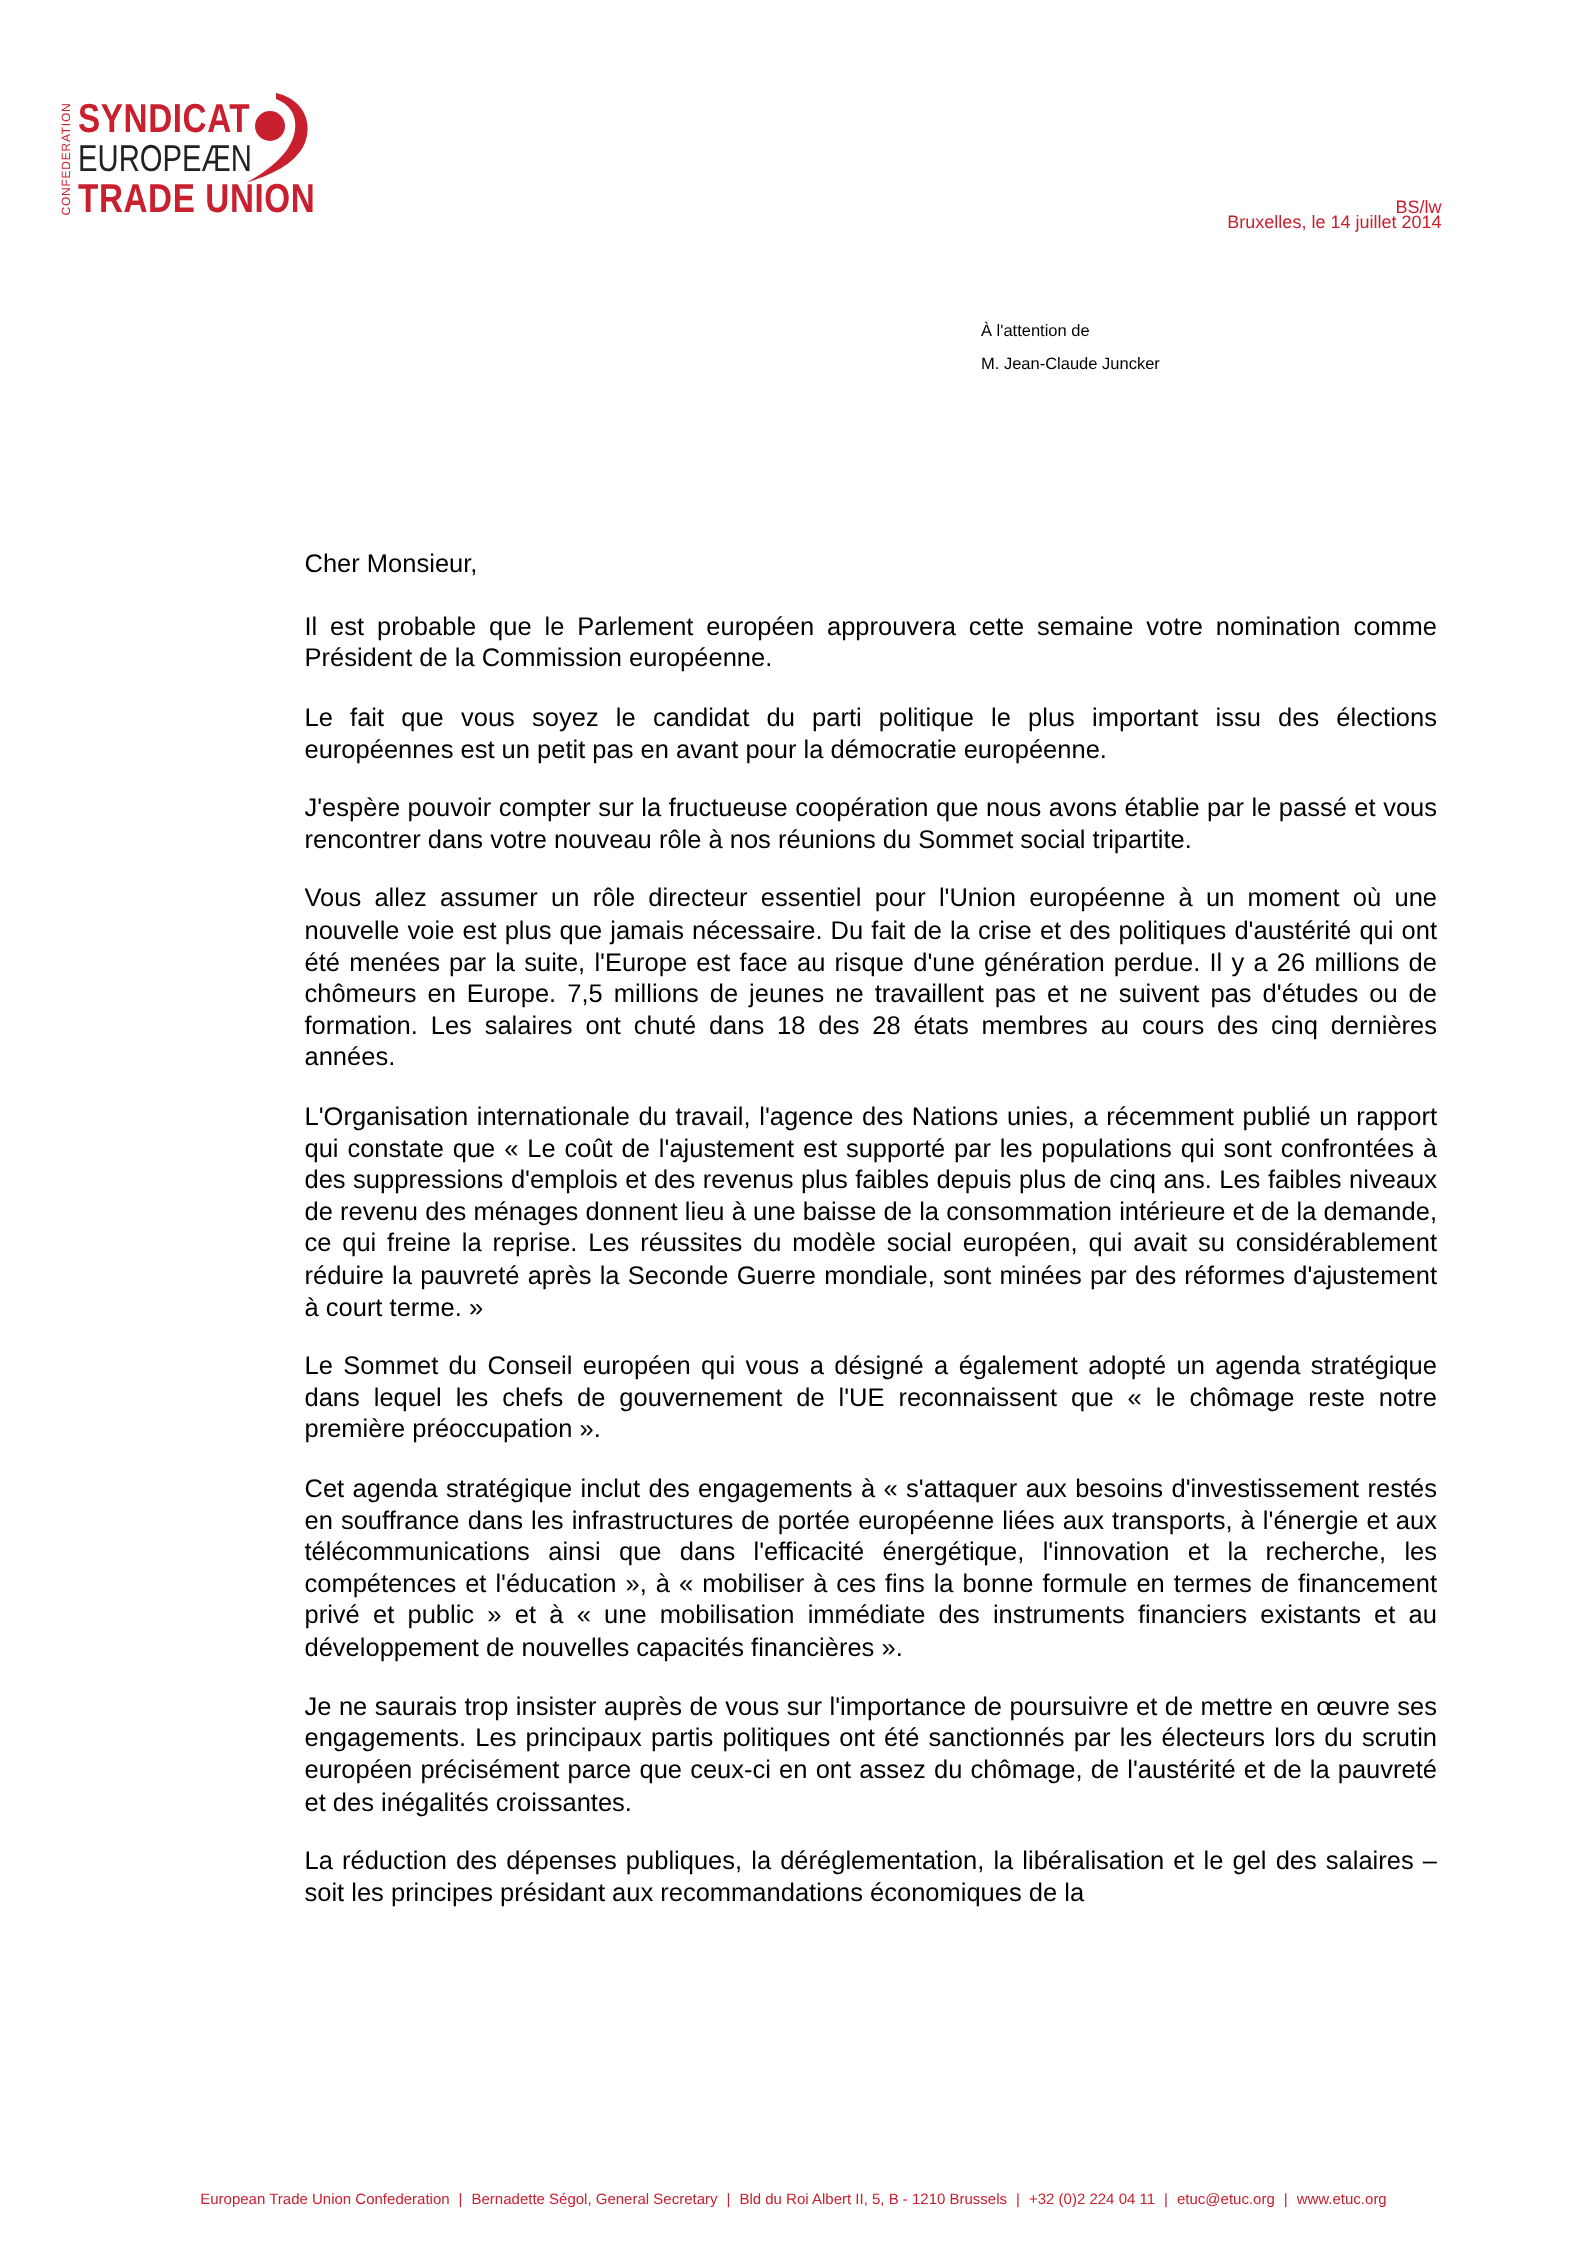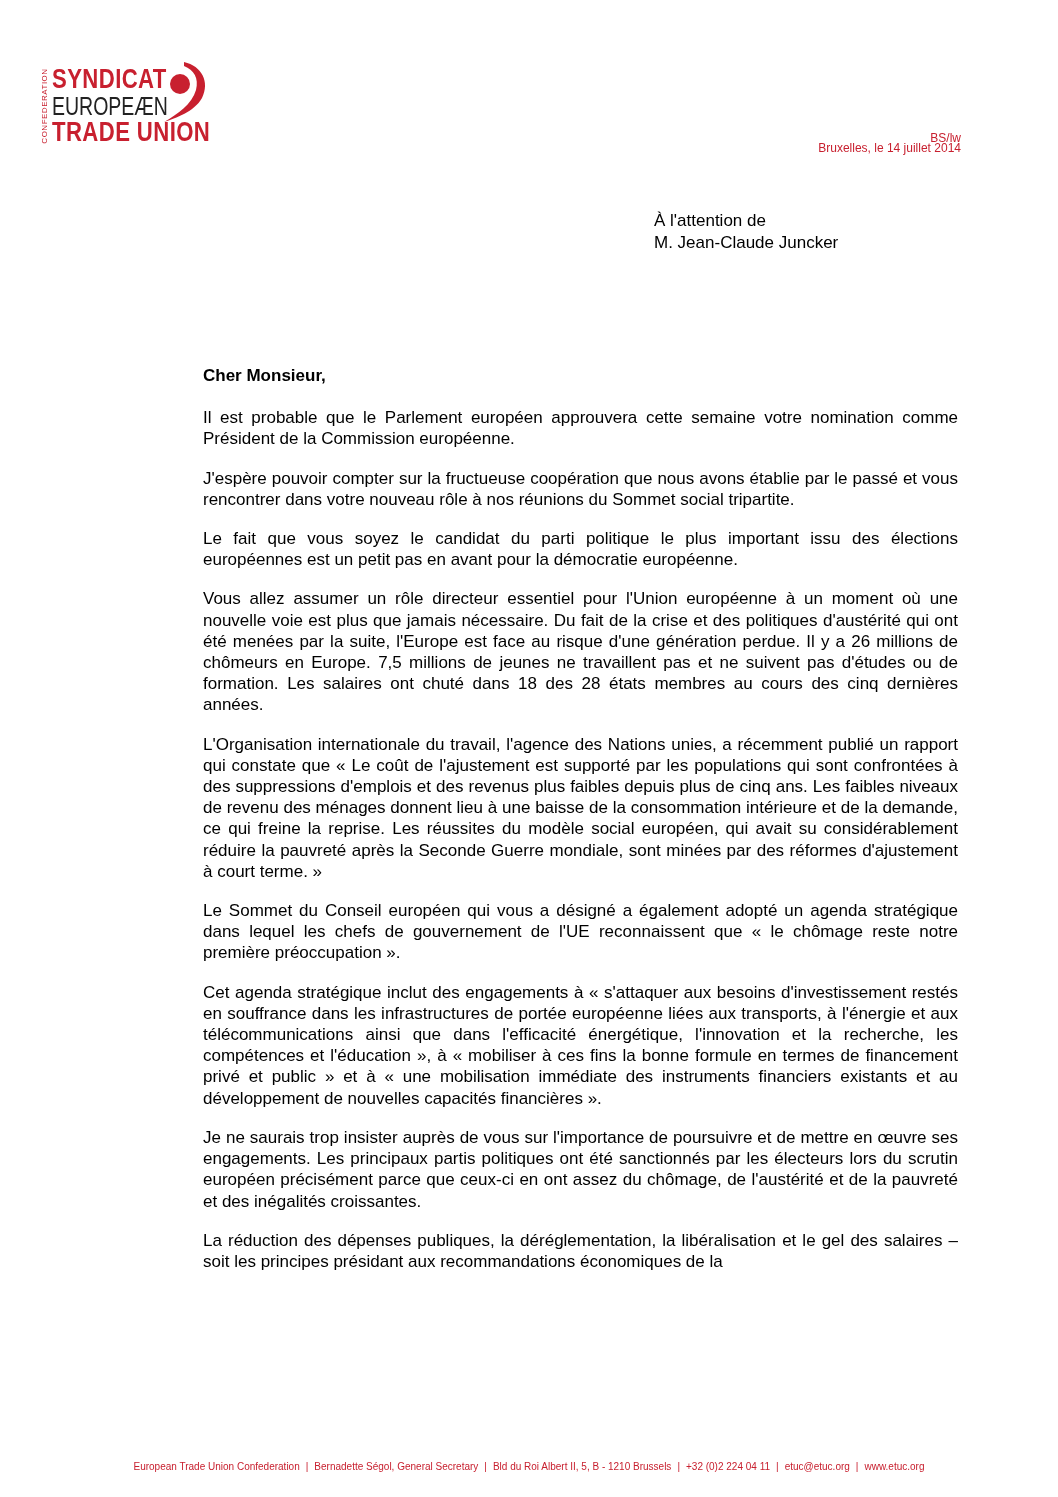--- a/index.html
+++ b/index.html
@@ -8,24 +8,24 @@
     .logo .conf { position: absolute; left: 0; top: 4px; width: 12px; height: 80px; }
     .logo .conf span { position: absolute; left: 50%; top: 50%; transform: translate(-50%,-50%) rotate(-90deg); font-size: 8px; color: #c8202f; letter-spacing: 0.5px; white-space: nowrap; }
     .logo .line { position: absolute; left: 14px; font-family: "Liberation Sans", sans-serif; line-height: 1; white-space: nowrap; transform-origin: left top; }
     .logo .l1 { top: 4px; font-size: 27px; font-weight: bold; color: #c8202f; transform: scaleX(0.82); letter-spacing: 0.5px; }
     .logo .l2 { top: 32px; font-size: 25px; color: #222; transform: scaleX(0.78); }
     .logo .l3 { top: 57px; font-size: 27px; font-weight: bold; color: #c8202f; transform: scaleX(0.82); letter-spacing: 0.5px; }
     .logo svg { position: absolute; left: 120px; top: -2px; }
     .ref { position: absolute; right: 97px; text-align: right; font-size: 12px; color: #c8202f; }
     .ref.r1 { top: 120px; margin-top: 11px; }
     .ref.r2 { top: 141px; }
-    .addressee { position: absolute; left: 654px; top: 210px; font-size: 17px; line-height: 22px; }
+    .addressee { position: absolute; left: 654px; top: 210px; font-size: 11px; line-height: 22px; }
     .body { position: absolute; left: 203px; top: 365px; width: 755px; font-size: 17px; line-height: 21.2px; }
     .body p { margin: 0 0 18px 0; text-align: justify; }
-    .body p.salutation { margin-bottom: 21px; font-weight: bold; }
+    .body p.salutation { margin-bottom: 21px; }
     .footer { position: absolute; left: 0; width: 1058px; top: 1461px; text-align: center; font-size: 10px; color: #c8202f; white-space: nowrap; }
     .footer .sep { margin: 0 6px; }
   </style>
 </head>
 <body>
 
 <div class="logo">
   <div class="conf">
       <span>CONFEDERATION</span>
     </div>
@@ -42,22 +42,22 @@
 <div class="ref r2">Bruxelles, le 14 juillet 2014</div>
 
 <div class="addressee">
   <div>À l'attention de</div>
   <div>M. Jean-Claude Juncker</div>
 </div>
 
 <div class="body">
   <p class="salutation">Cher Monsieur,</p>
   <p>Il est probable que le Parlement européen approuvera cette semaine votre nomination comme Président de la Commission européenne.</p>
+  <p>Le fait que vous soyez le candidat du parti politique le plus important issu des élections européennes est un petit pas en avant pour la démocratie européenne.</p>
   <p>J'espère pouvoir compter sur la fructueuse coopération que nous avons établie par le passé et vous rencontrer dans votre nouveau rôle à nos réunions du Sommet social tripartite.</p>
-  <p>Le fait que vous soyez le candidat du parti politique le plus important issu des élections européennes est un petit pas en avant pour la démocratie européenne.</p>
   <p>Vous allez assumer un rôle directeur essentiel pour l'Union européenne à un moment où une nouvelle voie est plus que jamais nécessaire. Du fait de la crise et des politiques d'austérité qui ont été menées par la suite, l'Europe est face au risque d'une génération perdue. Il y a 26 millions de chômeurs en Europe. 7,5 millions de jeunes ne travaillent pas et ne suivent pas d'études ou de formation. Les salaires ont chuté dans 18 des 28 états membres au cours des cinq dernières années.</p>
   <p>L'Organisation internationale du travail, l'agence des Nations unies, a récemment publié un rapport qui constate que « Le coût de l'ajustement est supporté par les populations qui sont confrontées à des suppressions d'emplois et des revenus plus faibles depuis plus de cinq ans. Les faibles niveaux de revenu des ménages donnent lieu à une baisse de la consommation intérieure et de la demande, ce qui freine la reprise. Les réussites du modèle social européen, qui avait su considérablement réduire la pauvreté après la Seconde Guerre mondiale, sont minées par des réformes d'ajustement à court terme. »</p>
   <p>Le Sommet du Conseil européen qui vous a désigné a également adopté un agenda stratégique dans lequel les chefs de gouvernement de l'UE reconnaissent que « le chômage reste notre première préoccupation ».</p>
   <p>Cet agenda stratégique inclut des engagements à « s'attaquer aux besoins d'investissement restés en souffrance dans les infrastructures de portée européenne liées aux transports, à l'énergie et aux télécommunications ainsi que dans l'efficacité énergétique, l'innovation et la recherche, les compétences et l'éducation », à « mobiliser à ces fins la bonne formule en termes de financement privé et public » et à « une mobilisation immédiate des instruments financiers existants et au développement de nouvelles capacités financières ».</p>
   <p>Je ne saurais trop insister auprès de vous sur l'importance de poursuivre et de mettre en œuvre ses engagements. Les principaux partis politiques ont été sanctionnés par les électeurs lors du scrutin européen précisément parce que ceux-ci en ont assez du chômage, de l'austérité et de la pauvreté et des inégalités croissantes.</p>
   <p>La réduction des dépenses publiques, la déréglementation, la libéralisation et le gel des salaires – soit les principes présidant aux recommandations économiques de la</p>
 </div>
 
 <div class="footer">
   <span>European Trade Union Confederation</span><span class="sep">|</span><span>Bernadette Ségol, General Secretary</span><span class="sep">|</span><span>Bld du Roi Albert II, 5, B - 1210 Brussels</span><span class="sep">|</span><span>+32 (0)2 224 04 11</span><span class="sep">|</span><span>etuc@etuc.org</span><span class="sep">|</span><span>www.etuc.org</span>

